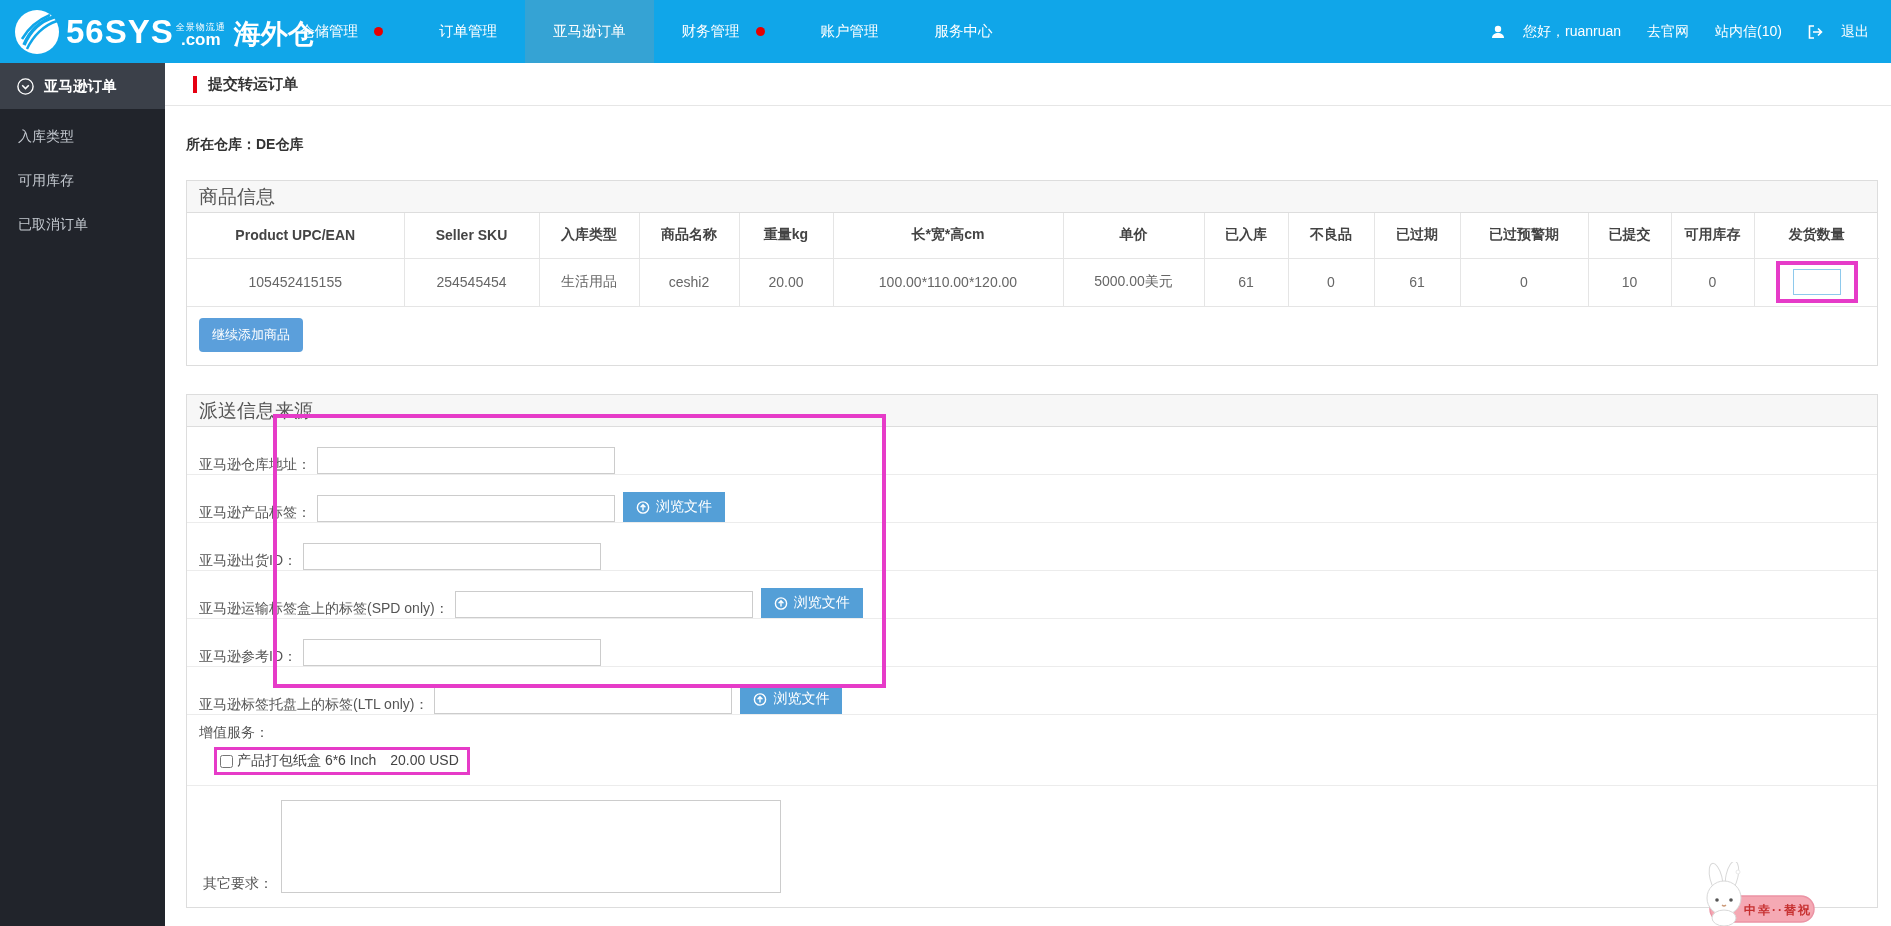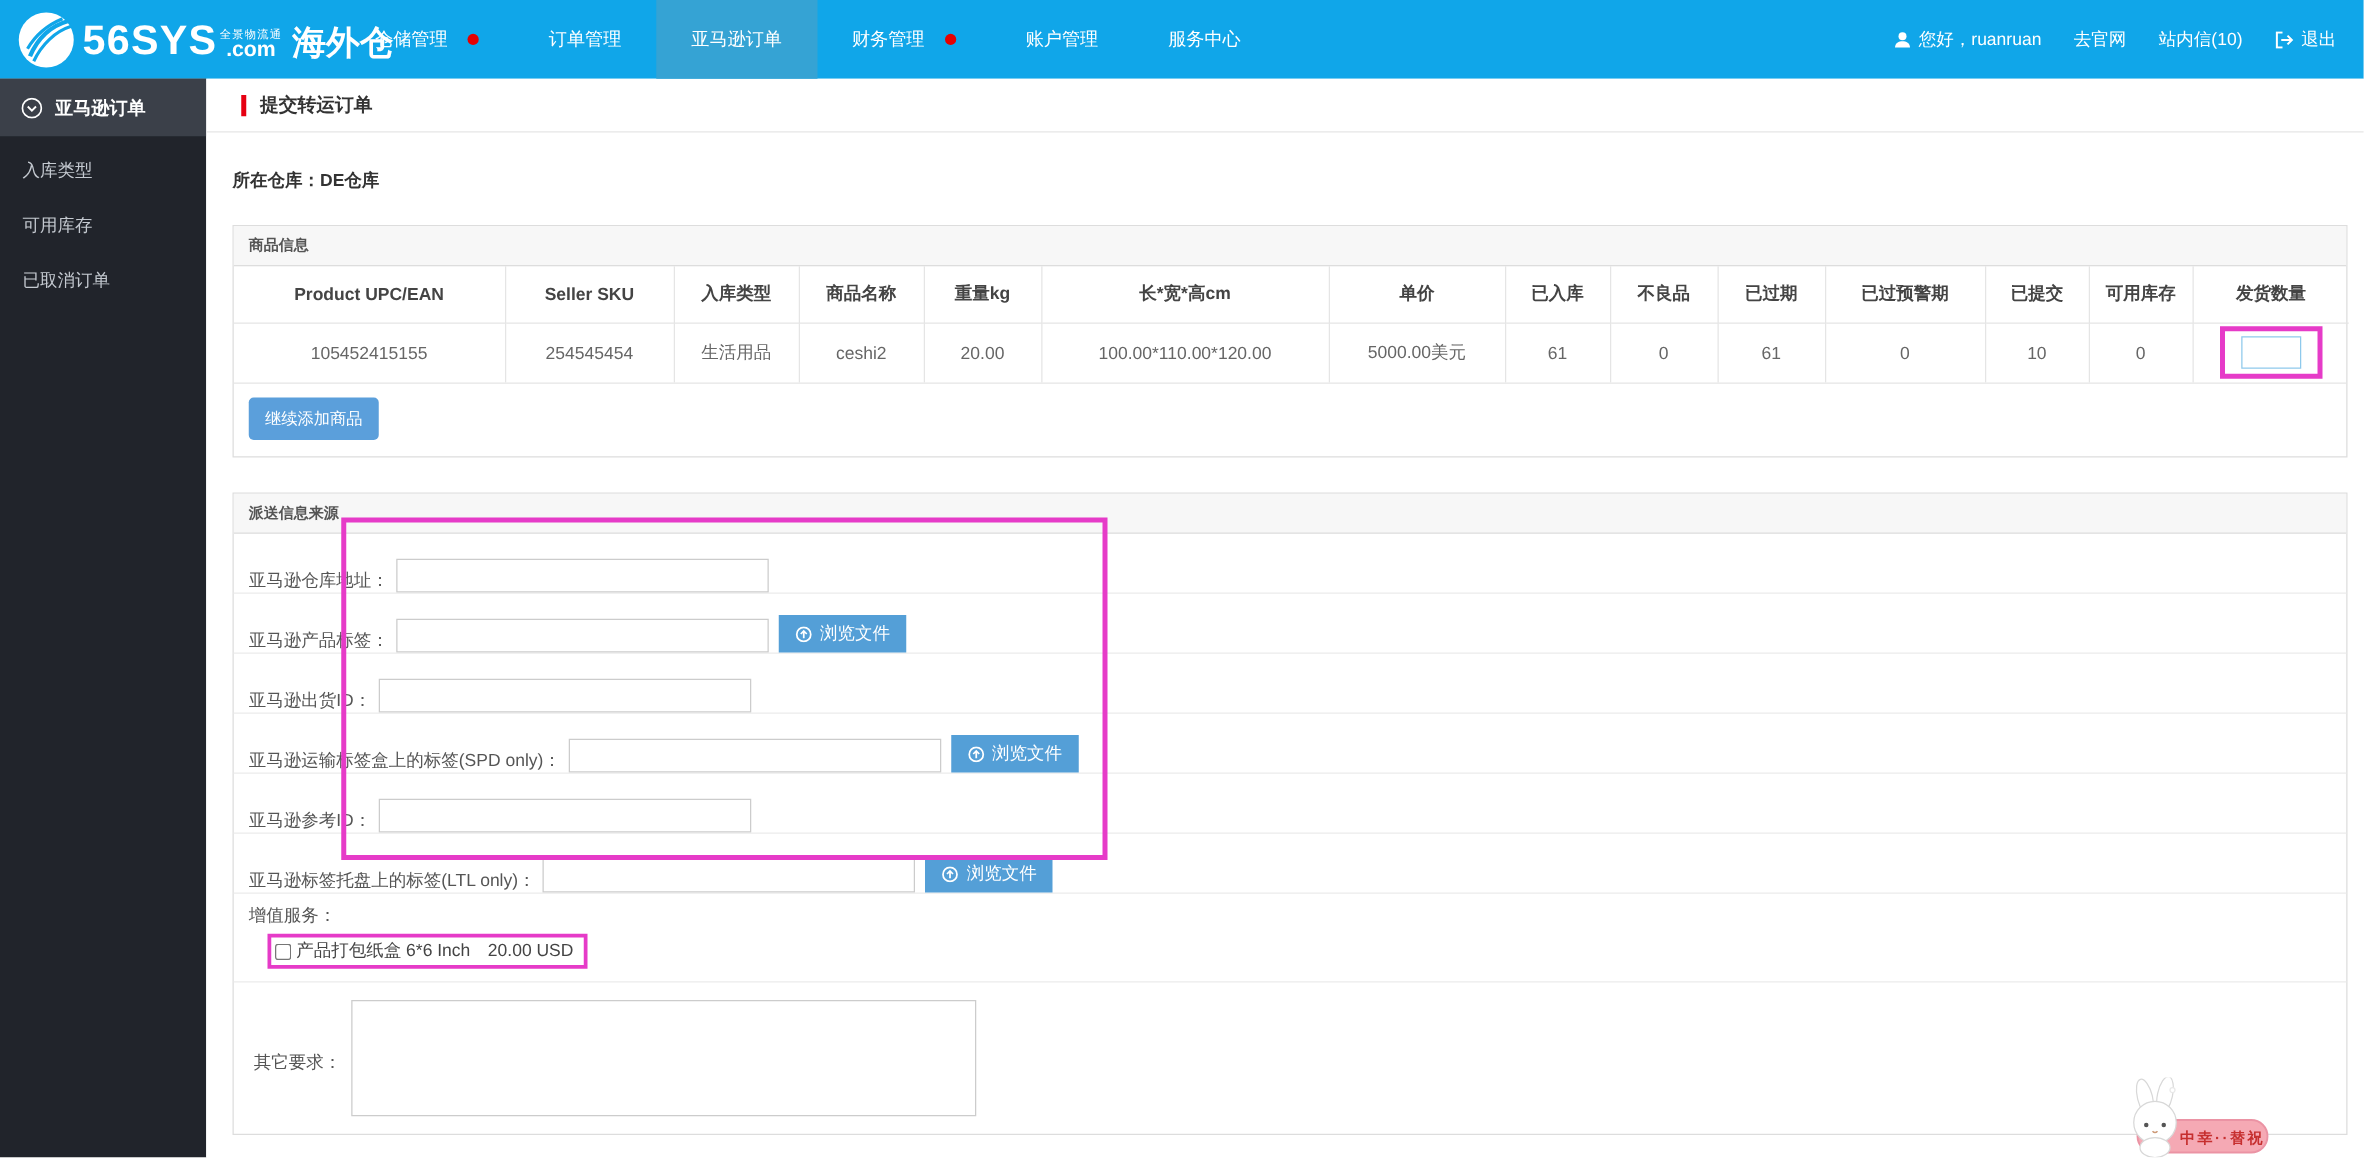--- a/index.html
+++ b/index.html
@@ -14,40 +14,40 @@
   .logo-main { font-size:33px; font-weight:bold; letter-spacing:1px; line-height:1; }
   .logo-comblock { display:flex; flex-direction:column; align-items:center; margin:0 4px 1px 2px; }
   .logo-slogan { font-size:9px; line-height:10px; letter-spacing:1px; }
   .logo-com { font-size:17px; font-weight:bold; line-height:15px; }
   .logo-suffix { font-size:27px; font-weight:bold; line-height:1.05; margin-left:4px; }
   .nav-items { display:flex; align-items:stretch; gap:0; }
   .nav-item { display:flex; align-items:center; padding:0 28px; font-size:14.5px; cursor:pointer; position:relative; }
   .nav-item.active { background:#35a3d4; }
   .red-dot { width:9px; height:9px; border-radius:50%; background:#e60000; margin-left:16px; display:inline-block; }
   .nav-right { margin-left:auto; display:flex; align-items:center; gap:26px; padding-right:22px; font-size:14px; }
-  .nav-right .nr { display:flex; align-items:center; gap:6px; cursor:pointer; white-space:nowrap; }
+  .nav-right .nr { display:flex; align-items:center; gap:18px; cursor:pointer; white-space:nowrap; }
   .nav-right svg { display:block; }
 
   
   .layout { display:flex; height:863px; }
   .sidebar { width:165px; flex:none; background:#21242b; }
   .sidebar-header { height:46px; background:#3b4049; color:#fff; display:flex; align-items:center; gap:10px; padding-left:17px; font-size:14.5px; font-weight:bold; }
   .sidebar-item { color:#c4c9d0; font-size:14px; padding:13px 0 13px 18px; cursor:pointer; }
   .sidebar-item:first-of-type { margin-top:6px; }
 
   main { flex:1; background:#fff; }
   .page-title-bar { height:43px; border-bottom:1px solid #e6e6e6; display:flex; align-items:center; padding-left:28px; }
   .red-bar { width:4px; height:17px; background:#e60012; display:inline-block; }
   .page-title { font-size:15px; font-weight:bold; color:#333; margin-left:11px; }
 
   .content { padding:0 13px 0 21px; }
   .warehouse { font-size:14px; font-weight:bold; color:#333; margin:30px 0 26px 0; }
 
   .panel { border:1px solid #ddd; width:1692px; background:#fff; }
-  .panel-header { height:32px; background:#f7f7f7; border-bottom:1px solid #ddd; display:flex; align-items:center; padding-left:12px; font-size:12px; font-weight:bold; color:#555; }
+  .panel-header { height:32px; background:#f7f7f7; border-bottom:1px solid #ddd; display:flex; align-items:center; padding-left:12px; font-size:19px; font-weight:normal; color:#555; }
 
   
   table.goods { border-collapse:collapse; width:100%; table-layout:fixed; }
   table.goods th, table.goods td { border-right:1px solid #e5e5e5; text-align:center; font-size:14px; }
   table.goods th:last-child, table.goods td:last-child { border-right:none; }
   table.goods th { height:45px; color:#444; font-weight:bold; border-bottom:1px solid #e5e5e5; }
   table.goods td { height:48px; color:#666; }
   .qty-highlight { display:inline-block; border:4px solid #e63bc8; padding:4px 13px; line-height:0; }
   .qty-input { width:48px; height:26px; border:1px solid #8ec9ec; outline:none; font-size:13px; text-align:center; }
   .panel-footer { padding:11px 12px 13px 12px; border-top:1px solid #e5e5e5; }
@@ -58,21 +58,21 @@
   .field-row { display:flex; align-items:flex-end; height:48px; border-bottom:1px solid #ececec; padding-left:12px; }
   .field-label { font-size:14px; color:#555; white-space:nowrap; }
   .field-input { width:298px; height:27px; border:1px solid #ccc; margin-left:6px; outline:none; padding:0 6px; font-size:13px; }
   .btn-browse { background:#549fd7; color:#fff; border:none; font-size:14px; height:30px; padding:0 13px; margin-left:8px; display:inline-flex; align-items:center; gap:6px; cursor:pointer; font-family:inherit; }
   .vas-block { padding:9px 12px 8px 12px; border-bottom:1px solid #ececec; }
   .vas-label { font-size:14px; color:#555; }
   .vas-line { margin:5px 0 2px 15px; }
   .vas-box { display:inline-flex; align-items:center; border:3px solid #e63bc8; padding:2px 8px 2px 3px; }
   .vas-box input { margin-right:4px; }
   .vas-text { font-size:14px; color:#444; }
-  .other-block { display:flex; align-items:center; padding:14px 12px 14px 16px; }
+  .other-block { display:flex; align-items:flex-end; padding:14px 12px 14px 16px; }
   .other-label { font-size:14px; color:#555; margin-top:6px; white-space:nowrap; }
   .other-textarea { width:500px; height:93px; border:1px solid #ccc; margin-left:8px; resize:none; outline:none; font-family:inherit; font-size:13px; padding:4px 6px; }
 
   .actions { padding:17px 0 0 301px; display:flex; gap:11px; }
 
   
   .magenta-big { position:absolute; left:273px; top:414px; width:613px; height:274px; border:4px solid #e63bc8; pointer-events:none; z-index:6; }
 
   
   .sticker { position:absolute; left:1686px; top:862px; width:135px; height:64px; z-index:7; }

